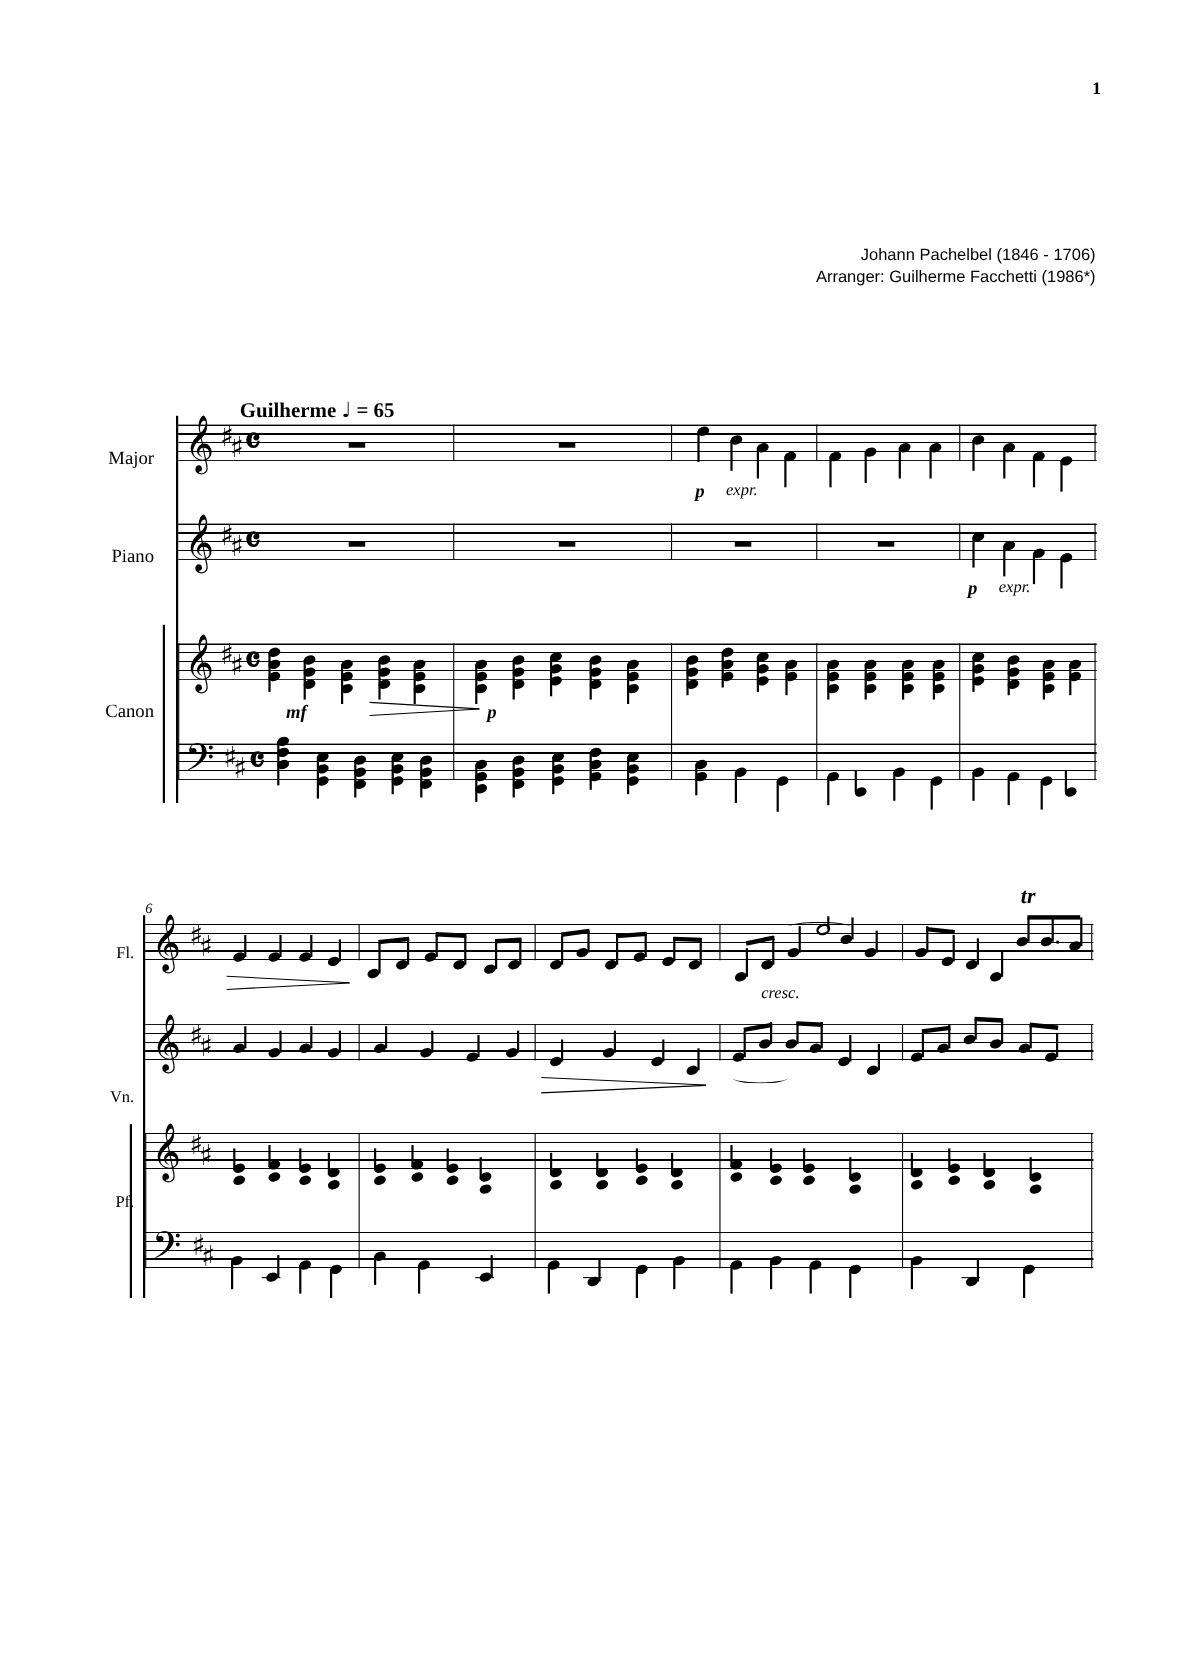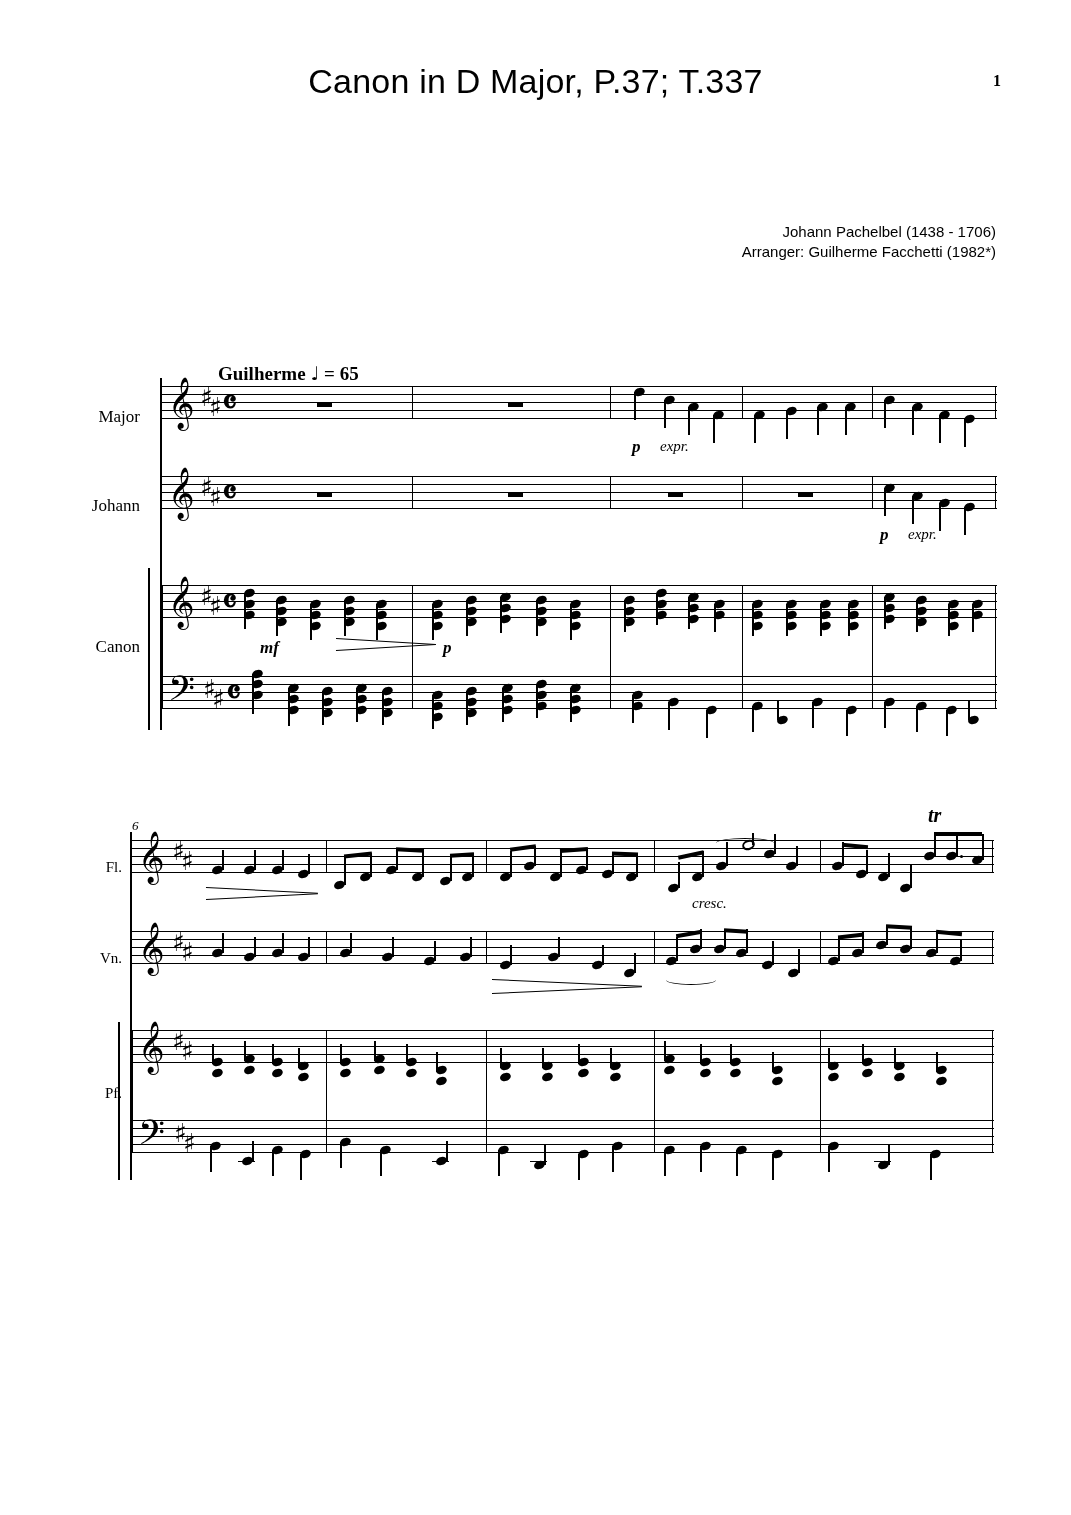--- a/index.html
+++ b/index.html
@@ -172,38 +172,37 @@
     font-style: italic;
     font-weight: bold;
     font-size: 20px;
   }
 </style>
 </head>
 <body>
 
 <div class="page">
 
-  <div class="title">Canon in D Major, P.37; T.337</div>
   <div class="page-number">1</div>
 
   <div class="credits">
-    <div>Johann Pachelbel (1438 - 1706)</div>
-    <div>Arranger: Guilherme Facchetti (1982*)</div>
+    <div>Johann Pachelbel (1846 - 1706)</div>
+    <div>Arranger: Guilherme Facchetti (1986*)</div>
   </div>
 
   <div class="system" style="left:0; top:0;">
 
     <div class="tempo" style="left:218px; top:362px;">
       <span>Guilherme</span>
       <span style="font-family:'DejaVu Sans',sans-serif;font-style:normal;">♩</span>
       <span>= 65</span>
     </div>
 
     <div class="inst-label" style="left:50px; top:407px; width:90px;">Major</div>
-    <div class="inst-label" style="left:50px; top:496px; width:90px;">Johann</div>
+    <div class="inst-label" style="left:50px; top:496px; width:90px;">Piano</div>
     <div class="inst-label" style="left:50px; top:637px; width:90px;">Canon</div>
 
     <div class="brace-line" style="left:160px; top:378px; height:352px;"></div>
 
     <div class="staff" style="left:162px; top:386px; width:835px;"></div>
     <div class="glyph clef-treble" style="left:168px; top:380px;">𝄞</div>
     <div class="glyph sharp" style="left:200px; top:384px;">♯</div>
     <div class="glyph sharp" style="left:209px; top:394px;">♯</div>
     <div class="glyph timesig" style="left:222px; top:385px;">𝄴</div>
 
@@ -473,21 +472,21 @@
       <div class="note" style="left:968px; top:716px;"></div>
       <div class="stem" style="left:968px; top:700px; height:20px;"></div>
     </div>
   </div>
 
   <div class="system" style="left:0; top:0;">
 
     <div class="measure-num" style="left:132px; top:818px;">6</div>
 
     <div class="inst-label small" style="left:52px; top:859px; width:70px;">Fl.</div>
-    <div class="inst-label small" style="left:52px; top:950px; width:70px;">Vn.</div>
+    <div class="inst-label small" style="left:52px; top:990px; width:70px;">Vn.</div>
     <div class="inst-label small" style="left:52px; top:1085px; width:70px;">Pf.</div>
 
     <div class="brace-line" style="left:130px; top:832px; height:348px;"></div>
 
     <div class="staff" style="left:132px; top:840px; width:862px;"></div>
     <div class="glyph clef-treble" style="left:138px; top:834px;">𝄞</div>
     <div class="glyph sharp" style="left:172px; top:838px;">♯</div>
     <div class="glyph sharp" style="left:181px; top:848px;">♯</div>
 
     <div class="barline" style="left:326px; top:840px; height:33px;"></div>

